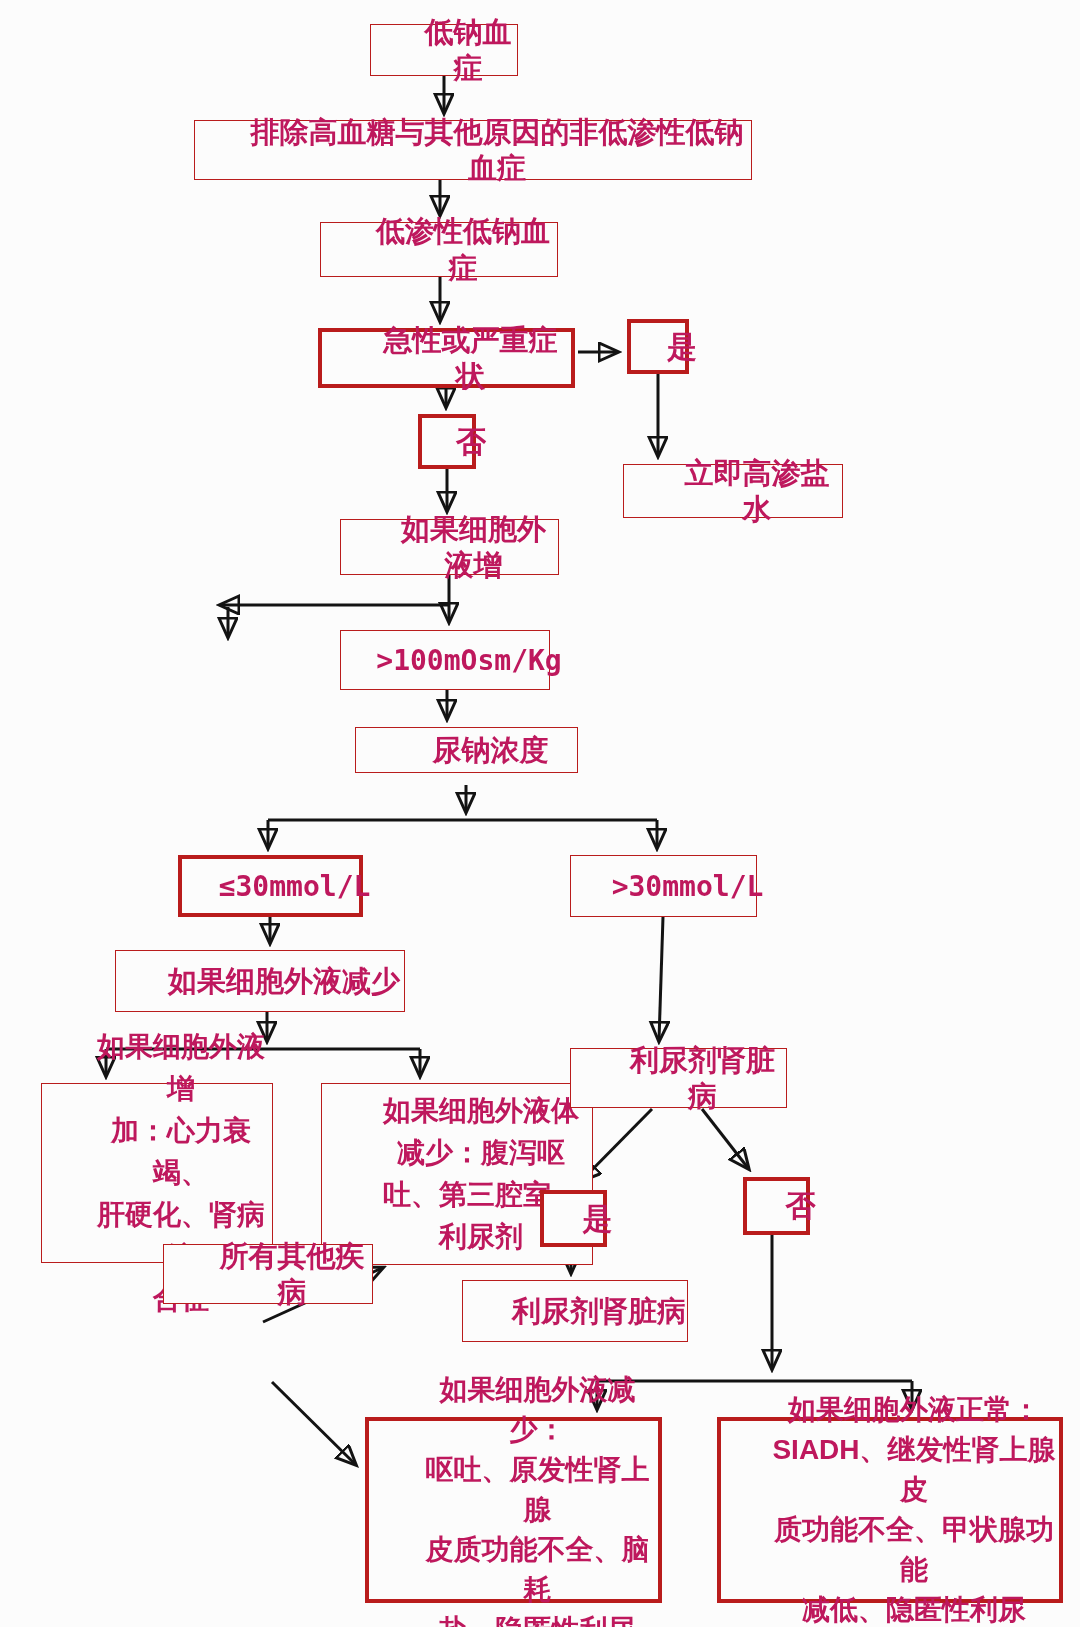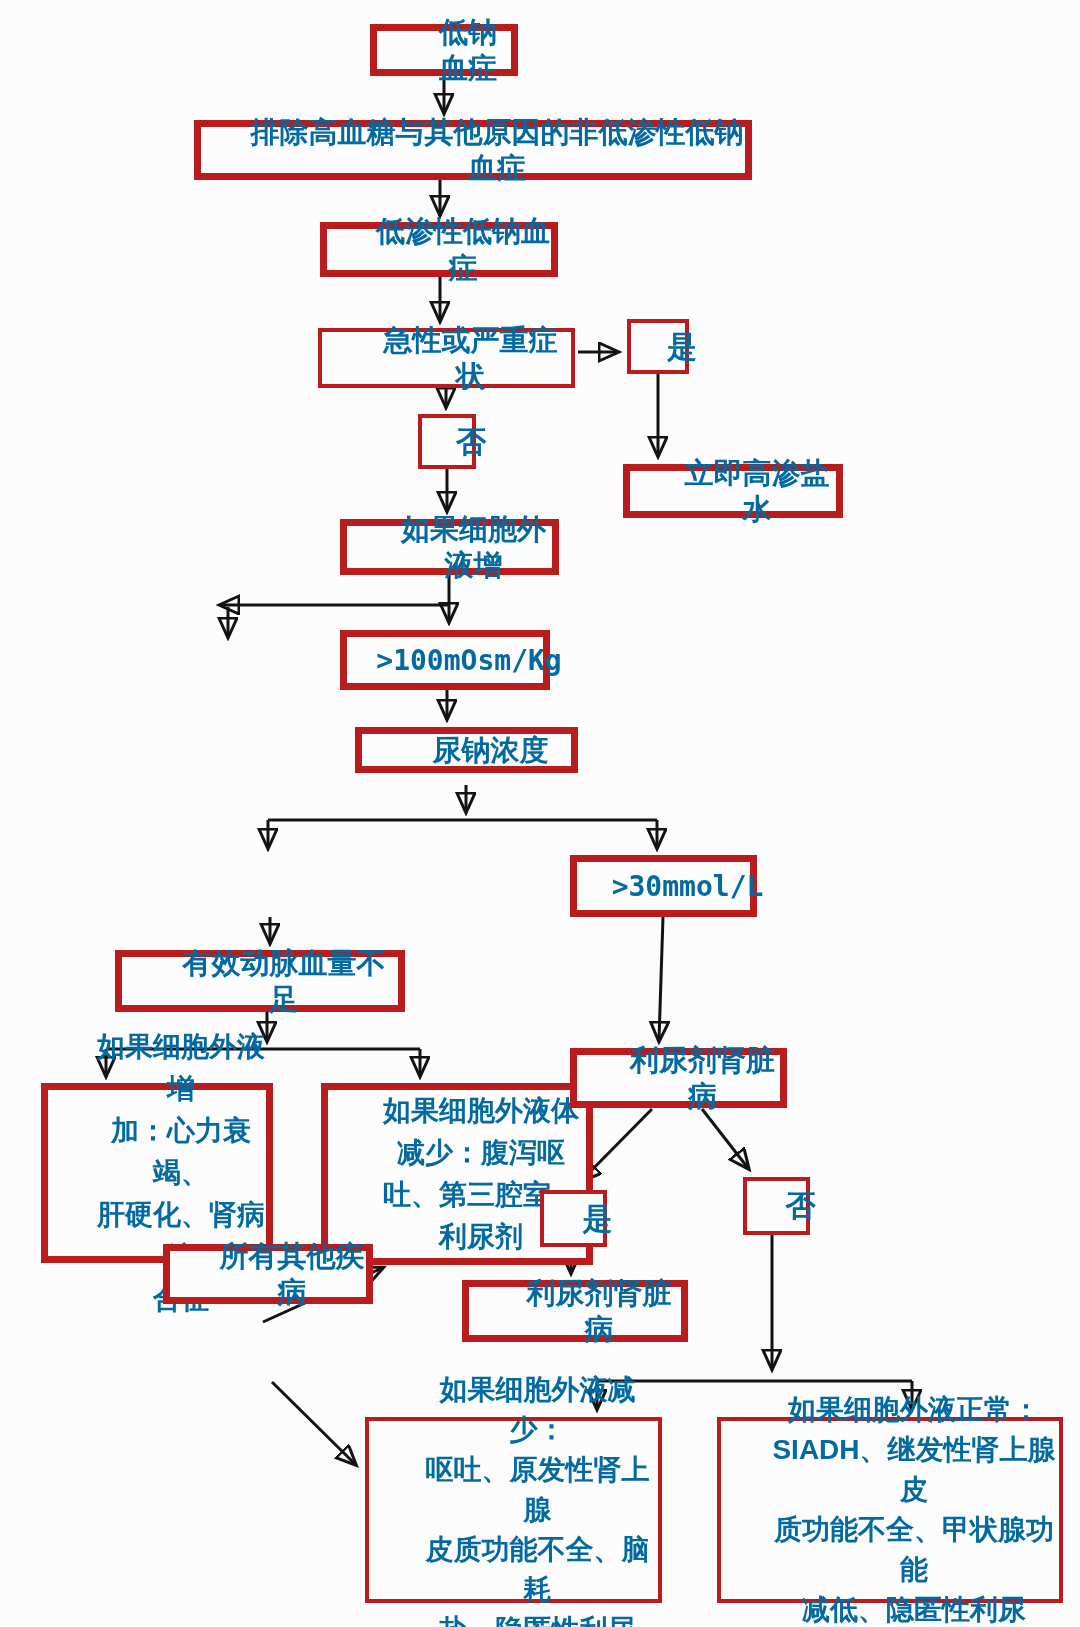--- a/index.html
+++ b/index.html
@@ -12,29 +12,29 @@
     color:#111;
     overflow:hidden;
   }
   .connectors{position:absolute;left:0;top:0;width:1080px;height:1627px;}
   .connectors path, .connectors line, .connectors polyline{
     stroke:#131313;stroke-width:3;fill:none;
   }
   .node{
     position:absolute;
     box-sizing:border-box;
-    border:7px solid #b91c1c;
+    border:1px solid #b91c1c;
     background:#fcfcfc;
     display:flex;align-items:center;justify-content:center;
     text-align:center;
     white-space:pre-line;
     font-size:29px;
     font-weight:600;
     line-height:1.25;
-    color:#0369a1;
+    color:#be185d;
     padding-left:48px;
   }
   .node.thick{border-width:4px;}
   .node.mono{font-family:"DejaVu Sans Mono","Liberation Mono",monospace;font-size:28px;font-weight:600;}
   .node.multi{font-size:28px;line-height:42px;margin-left:36px;}
   .node.big4{font-size:28px;line-height:40px;}
   .node.small{font-size:30px;}
 </style>
 </head>
 <body>
@@ -108,24 +108,25 @@
 
   <div class="node" style="left:623px;top:464px;width:220px;height:54px">立即高渗盐水</div>
 
   <div class="node" style="left:340px;top:519px;width:219px;height:56px">如果细胞外液增</div>
 
 
   <div class="node mono" style="left:340px;top:630px;width:210px;height:60px">&gt;100mOsm/Kg</div>
 
   <div class="node" style="left:355px;top:727px;width:223px;height:46px">尿钠浓度</div>
 
+  <div class="node thick mono" style="left:178px;top:855px;width:185px;height:62px">≤30mmol/L</div>
 
   <div class="node mono" style="left:570px;top:855px;width:187px;height:62px">&gt;30mmol/L</div>
 
-  <div class="node" style="left:115px;top:950px;width:290px;height:62px">有效动脉血量不足</div>
+  <div class="node" style="left:115px;top:950px;width:290px;height:62px">如果细胞外液减少</div>
 
   <div class="node multi" style="left:5px;top:1083px;width:232px;height:180px">如果细胞外液增
 加：心力衰竭、
 肝硬化、肾病综
 合征</div>
 
   <div class="node multi" style="left:285px;top:1083px;width:272px;height:182px">如果细胞外液体
 减少：腹泻呕
 吐、第三腔室、
 利尿剂</div>

